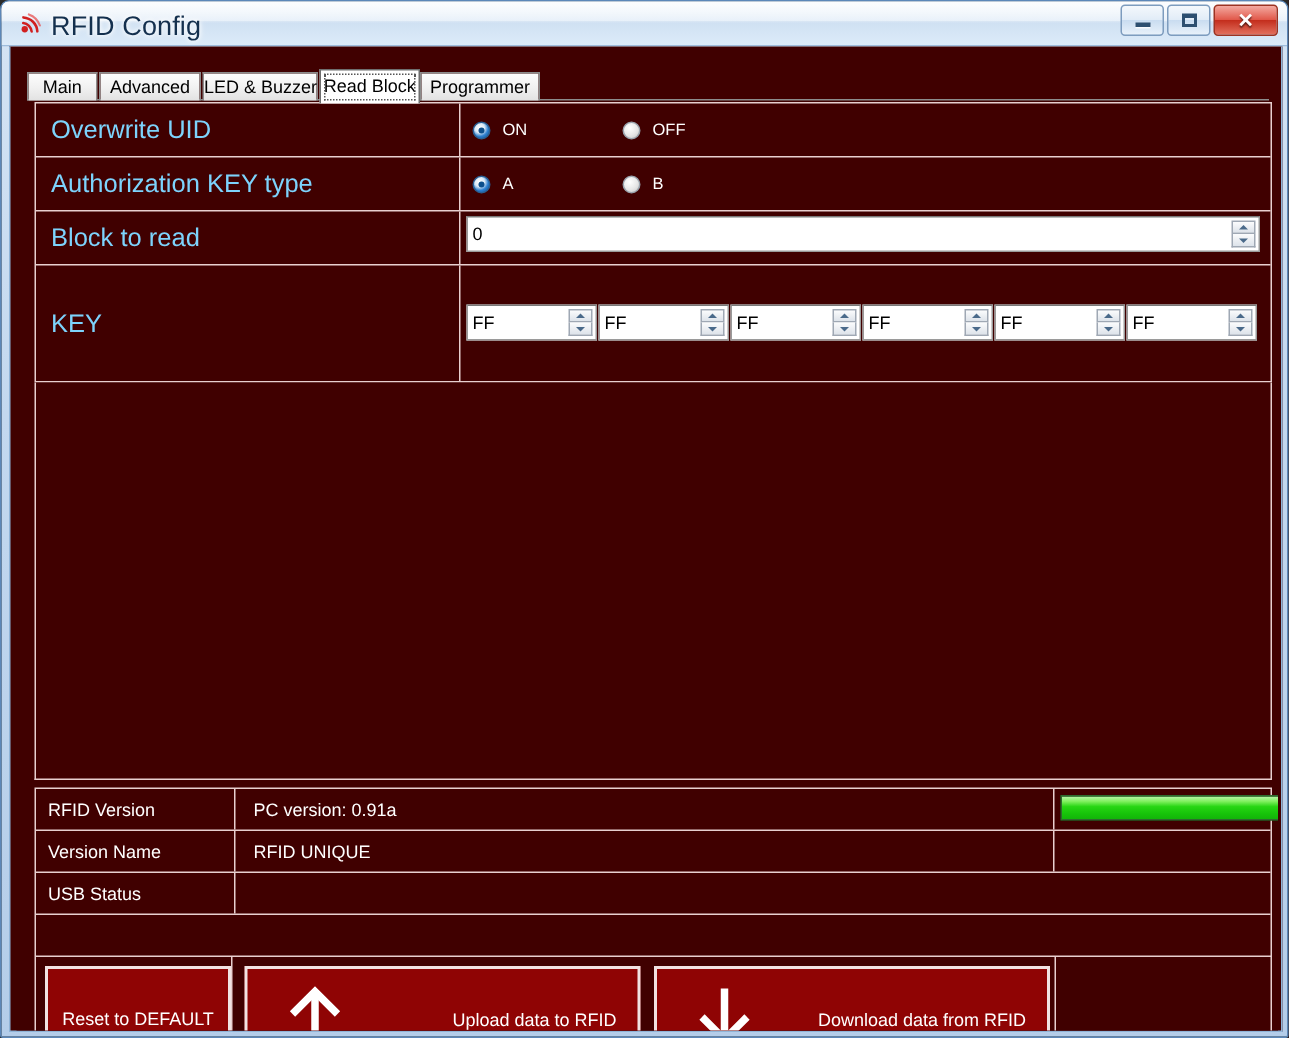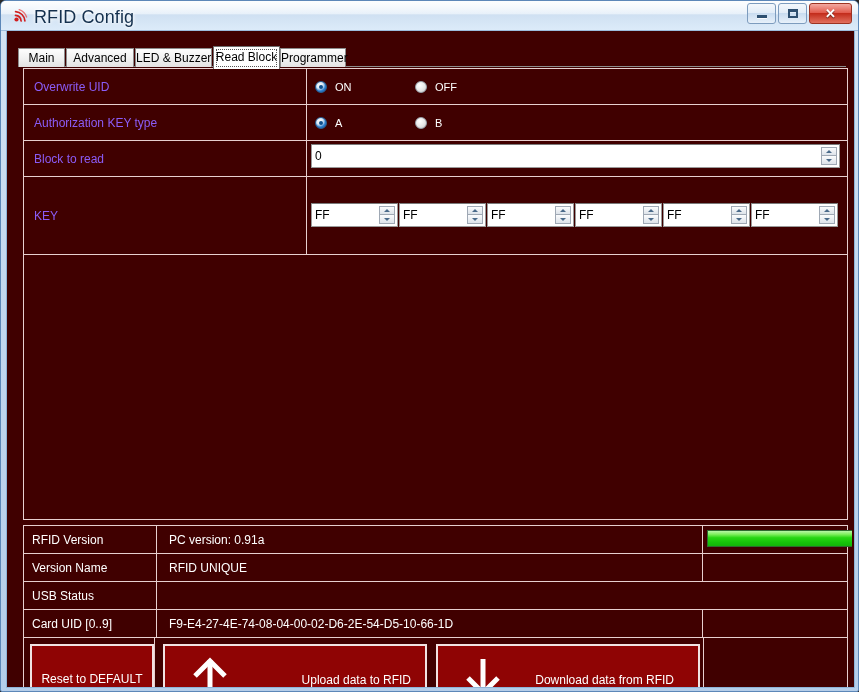--- a/index.html
+++ b/index.html
@@ -177,22 +177,22 @@
     box-sizing: border-box;
     border-bottom: 1px solid #e8cfcf;
   }
   .srow.last { border-bottom: none; }
   .scell-label {
     position: absolute;
     left: 0; top: 0; bottom: 0;
     width: 283px;
     box-sizing: border-box;
     border-right: 1px solid #e8cfcf;
-    color: #8b5cf6;
-    font-size: 12px;
+    color: #7dd3fc;
+    font-size: 17px;
     display: flex;
     align-items: center;
     padding-left: 10px;
   }
   .scell-value {
     position: absolute;
     left: 283px; top: 0; bottom: 0; right: 0;
     display: flex;
     align-items: center;
   }
@@ -377,21 +377,21 @@
   .actbtn .arrow {
     position: absolute;
     left: 20px; top: 10px;
     width: 50px; height: 48px;
   }
   #btn-reset { left: 6px; width: 124px; }
   #btn-reset .lbl { left: 0; right: 0; top: 26px; text-align: center; }
   #btn-upload { left: 139px; width: 264px; }
   #btn-upload .lbl { right: 14px; top: 27px; }
   #btn-download { left: 412px; width: 264px; }
-  #btn-download .lbl { right: 24px; top: 27px; }
+  #btn-download .lbl { right: 14px; top: 27px; }
 
   #divider-vert {
     position: absolute;
     left: 130px; top: 0; bottom: 0;
     width: 1px;
     background: #e8cfcf;
   }
   #divider-vert2 {
     position: absolute;
     left: 679px; top: 0; bottom: 0;
@@ -440,21 +440,21 @@
         <div class="tab" style="left:48px;width:68px">
           <span>Advanced</span>
         </div>
         <div class="tab" style="left:117px;width:77px">
           <span>LED &amp; Buzzer</span>
         </div>
         <div class="tab active" style="left:195px;width:67px">
           <span>Read Block</span>
           <span class="focusrect"></span>
         </div>
-        <div class="tab" style="left:262px;width:66px">
+        <div class="tab" style="left:262px;width:80px">
           <span>Programmer</span>
         </div>
       </div>
 
       <div id="settings-table">
 
         <div class="srow" style="top:0px;height:36px">
           <div class="scell-label">Overwrite UID</div>
           <div class="scell-value">
             <div class="radio-opt" style="left:8px">
@@ -558,25 +558,20 @@
         </div>
         <div class="strow" style="top:28px">
           <div class="st-label">Version Name</div>
           <div class="st-value">RFID UNIQUE</div>
           <div class="st-extra"></div>
         </div>
         <div class="strow" style="top:56px">
           <div class="st-label">USB Status</div>
           <div class="st-extra"></div>
         </div>
-        <div class="strow last" style="top:84px">
-          <div class="st-label">Card UID [0..9]</div>
-          <div class="st-value">F9-E4-27-4E-74-08-04-00-02-D6-2E-54-D5-10-66-1D</div>
-          <div class="st-extra"></div>
-        </div>
       </div>
 
       <div id="actionbar">
         <div id="divider-vert"></div>
         <div id="divider-vert2"></div>
 
         <div class="actbtn" id="btn-reset">
           <span class="lbl">Reset to DEFAULT</span>
         </div>
 

